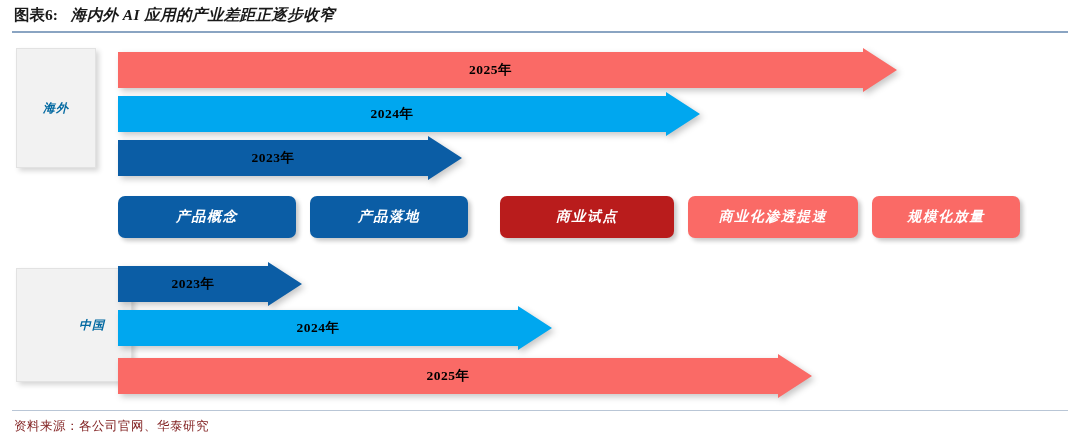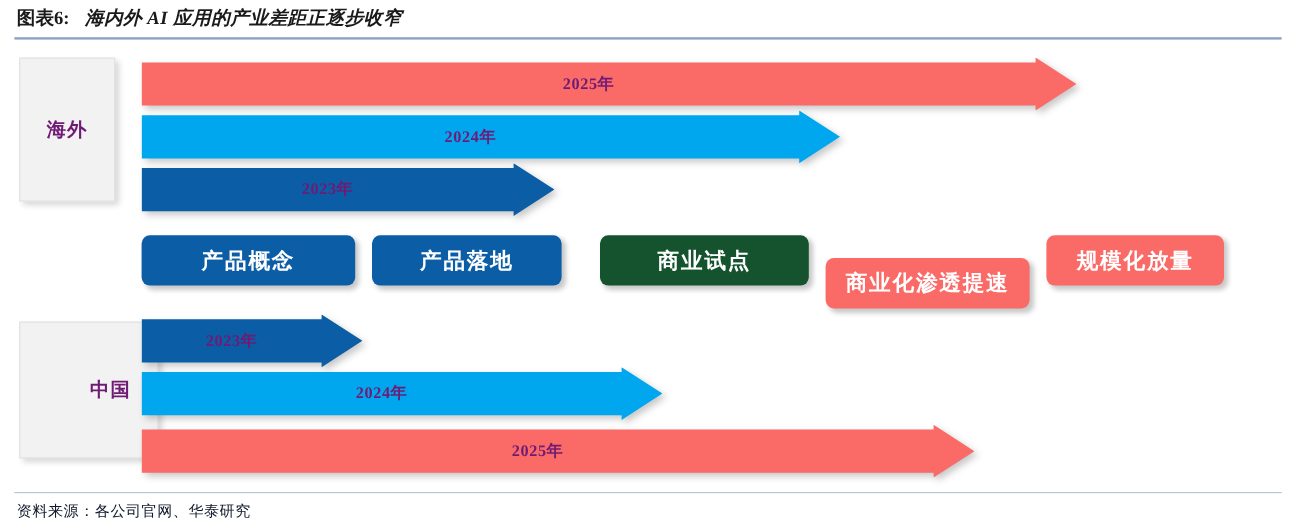--- a/index.html
+++ b/index.html
@@ -50,40 +50,41 @@
     width: 1056px;
     height: 1px;
     background: #b9c6d6;
   }
   .source {
     position: absolute;
     left: 14px;
     top: 418px;
     font-family: "Liberation Serif", "DejaVu Serif", serif;
     font-size: 12.5px;
-    color: #0f172a;
+    color: #7f1d1d;
     letter-spacing: 0.5px;
     white-space: nowrap;
   }
 
   
   .region-box {
     position: absolute;
     background: #f2f2f2;
     border: 1px solid #e2e2e2;
     box-shadow: 3px 3px 5px rgba(0,0,0,0.16);
     display: flex;
     align-items: center;
     justify-content: center;
   }
   .region-box .region-label {
     font-family: "Liberation Serif", "DejaVu Serif", serif;
-    font-weight: bold;
-    font-size: 16px;
-    color: #701a75;
+    font-style: italic;
+    font-weight: bold;
+    font-size: 12px;
+    color: #0369a1;
     letter-spacing: 1px;
   }
   #region-overseas { left: 16px; top: 48px; width: 78px; height: 118px; }
   #region-china    { left: 16px; top: 268px; width: 78px; height: 112px; padding-left: 36px; }
 
   
   .arrow {
     position: absolute;
     filter: drop-shadow(3px 3px 3px rgba(0,0,0,0.22));
   }
@@ -91,41 +92,42 @@
   .arrow .arrow-label {
     position: absolute;
     top: 0;
     height: 100%;
     display: flex;
     align-items: center;
     justify-content: center;
     font-family: "Liberation Serif", "DejaVu Serif", serif;
     font-size: 13.5px;
     font-weight: bold;
-    color: #701a75;
+    color: #000000;
     letter-spacing: 0.5px;
     white-space: nowrap;
     pointer-events: none;
   }
 
   
   .stage-box {
     position: absolute;
     top: 196px;
     height: 42px;
     border-radius: 7px;
     display: flex;
     align-items: center;
     justify-content: center;
     box-shadow: 3px 3px 4px rgba(0,0,0,0.22);
   }
   .stage-box .stage-label {
     font-family: "Liberation Serif", "DejaVu Serif", serif;
-    font-weight: bold;
-    font-size: 18px;
+    font-style: italic;
+    font-weight: bold;
+    font-size: 14px;
     color: #ffffff;
     letter-spacing: 1.5px;
     white-space: nowrap;
   }
 </style>
 </head>
 <body>
 
 <div class="title">
   <span class="num">图表6:</span>
@@ -160,24 +162,24 @@
   </svg>
   <div class="arrow-label" style="left:0; width:310px;">2023年</div>
 </div>
 
 <div class="stage-box" style="left:118px;  width:178px; background:#0b5da5;">
   <span class="stage-label">产品概念</span>
 </div>
 <div class="stage-box" style="left:310px;  width:158px; background:#0b5da5;">
   <span class="stage-label">产品落地</span>
 </div>
-<div class="stage-box" style="left:500px;  width:174px; background:#14532d;">
+<div class="stage-box" style="left:500px;  width:174px; background:#b91c1c;">
   <span class="stage-label">商业试点</span>
 </div>
-<div class="stage-box" style="left:688px;  width:170px; background:#fa6a66;margin-top:19px;">
+<div class="stage-box" style="left:688px;  width:170px; background:#fa6a66;">
   <span class="stage-label">商业化渗透提速</span>
 </div>
 <div class="stage-box" style="left:872px;  width:148px; background:#fa6a66;">
   <span class="stage-label">规模化放量</span>
 </div>
 
 <div class="arrow" style="left:118px; top:262px; width:184px; height:44px;">
   <svg width="184" height="44" viewBox="0 0 184 44" xmlns="http://www.w3.org/2000/svg">
     <polygon points="0,4 150,4 150,0 184,22 150,44 150,40 0,40" fill="#0b5da5"></polygon>
   </svg>

